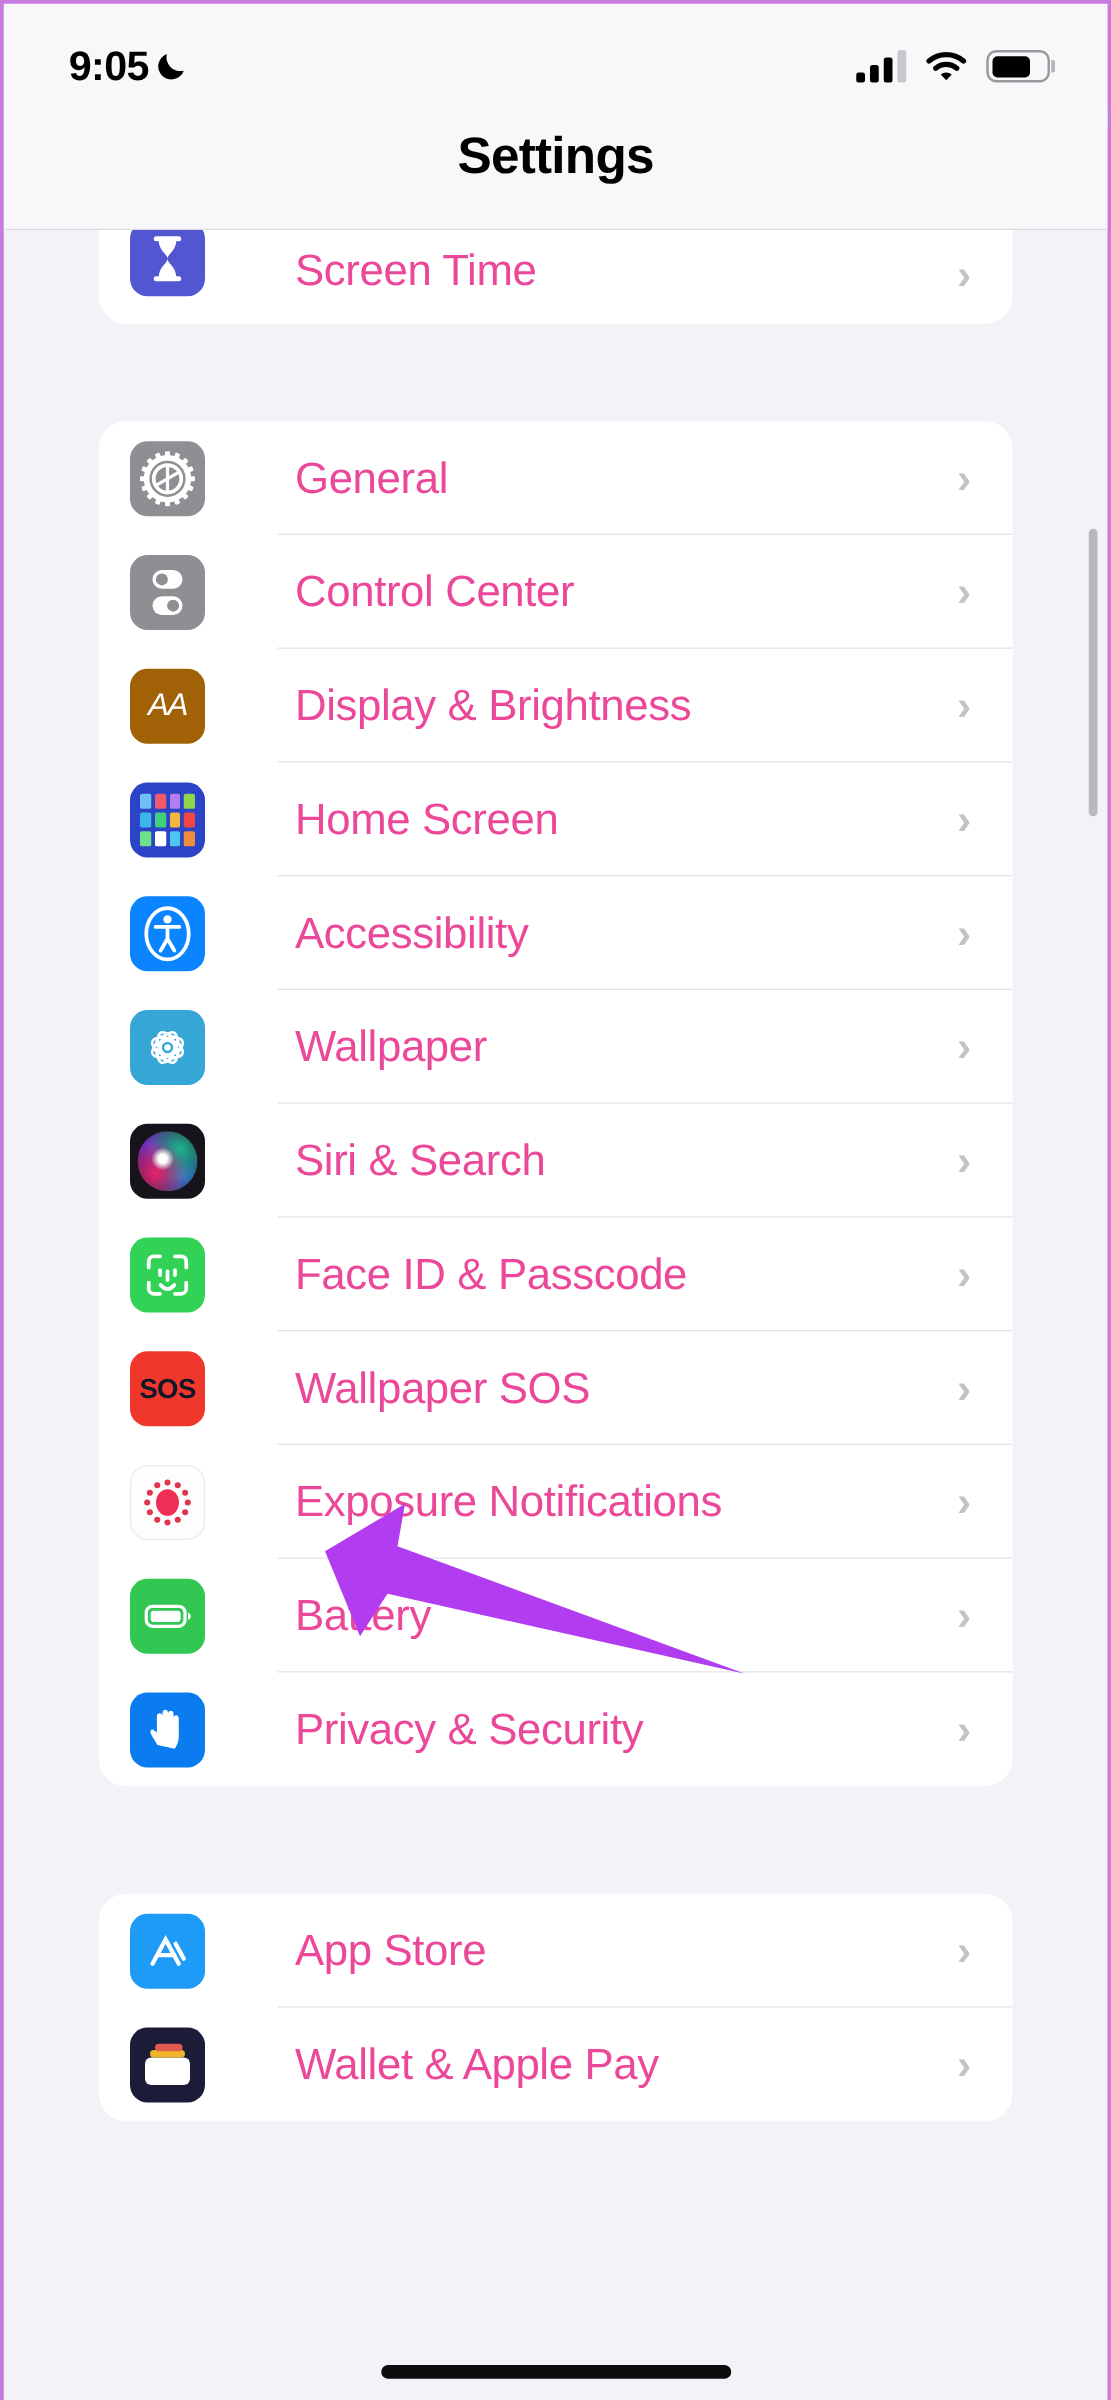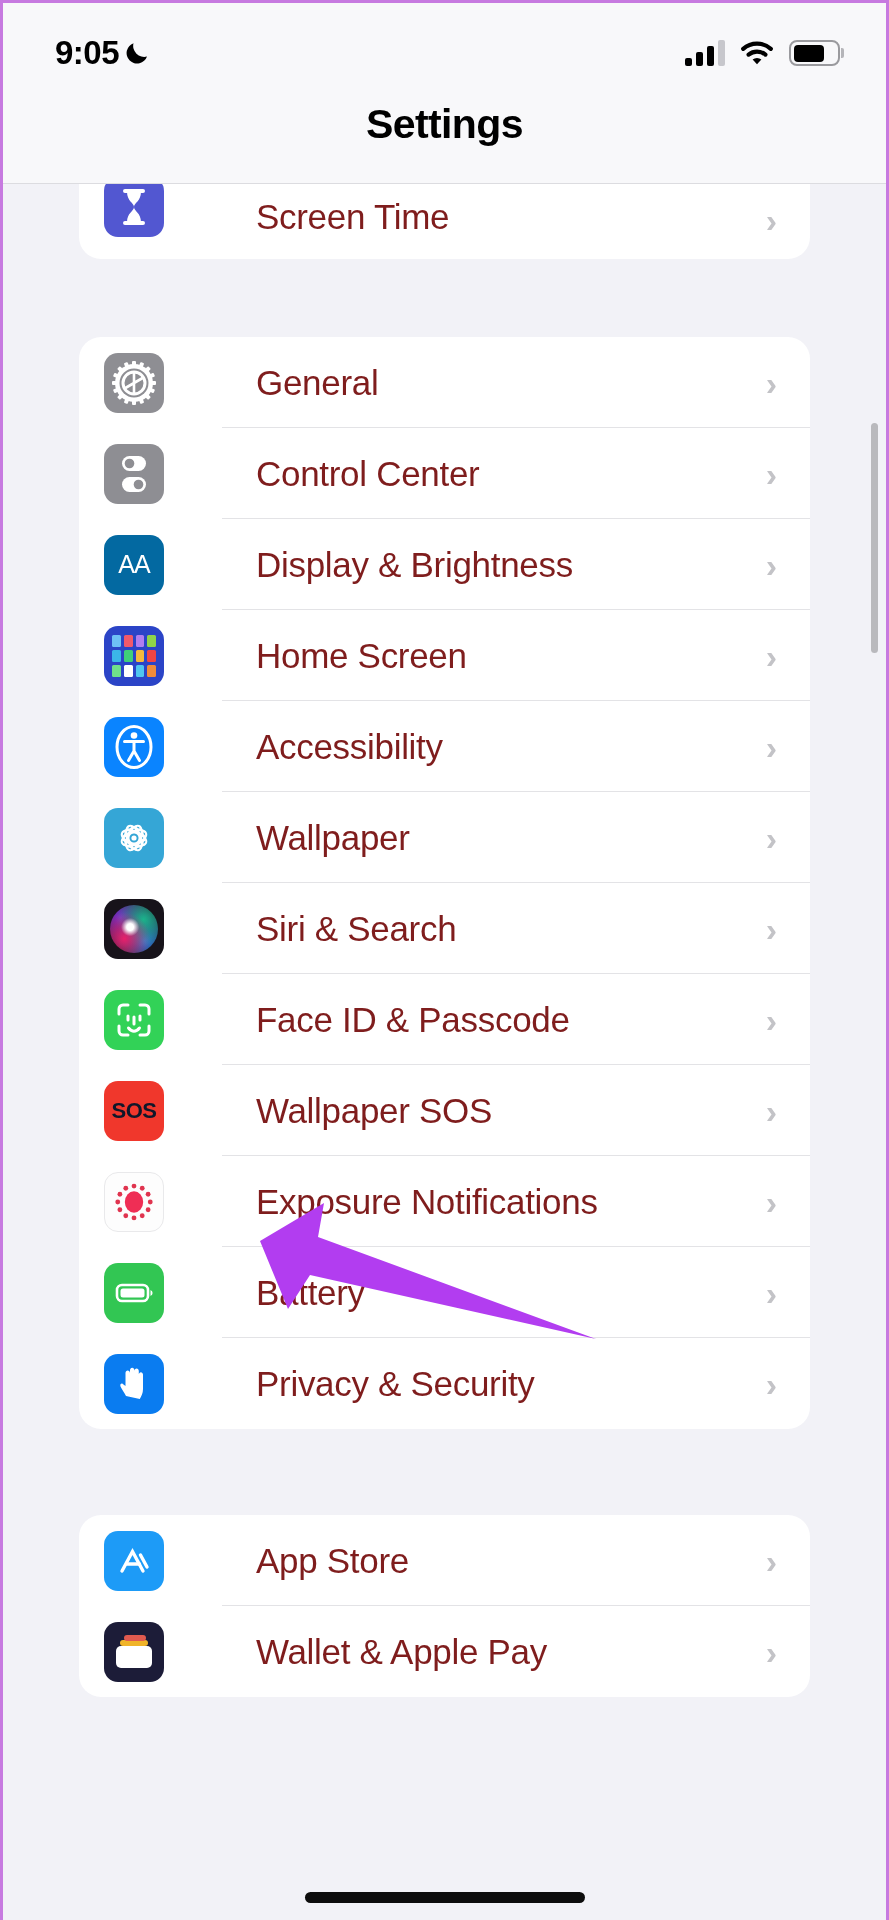--- a/index.html
+++ b/index.html
@@ -87,38 +87,38 @@
     height: 1px; background: #e3e3e6;
   }
   .row:last-child .sep { display: none; }
   .icon {
     width: 60px; height: 60px; border-radius: 14px;
     flex: 0 0 60px;
     display: flex; align-items: center; justify-content: center;
     position: relative; overflow: hidden;
   }
   .label {
-    margin-left: 92px;
-    font-size: 35px; color: #7f1d1d;
+    margin-left: 72px;
+    font-size: 35px; color: #ec4899;
     letter-spacing: -0.3px;
     white-space: nowrap;
   }
   .chev {
     margin-left: auto; margin-right: 33px;
     color: #c3c3c7; font-size: 34px; font-weight: 600;
     line-height: 1;
   }
 
   
   .ic-svg { width: 100%; height: 100%; display: block; }
 
   .ic-screentime { background: #5257d1; }
   .ic-general { background: #8e8e93; }
   .ic-control { background: #8e8e93; }
-  .ic-display { background: #0369a1; }
+  .ic-display { background: #a16207; font-style: italic; }
   .ic-display .aa {
     color:#fff; font-size:25px; font-weight:500; letter-spacing:-1px;
   }
   .ic-home { background: #2b44c7; padding: 9px 8px; }
   .ic-home .grid {
     width:100%; height:100%;
     display:grid; grid-template-columns: repeat(4, 1fr);
     grid-template-rows: repeat(3, 1fr); gap: 3px;
   }
   .ic-home .grid span { border-radius: 1.5px; display:block; }

